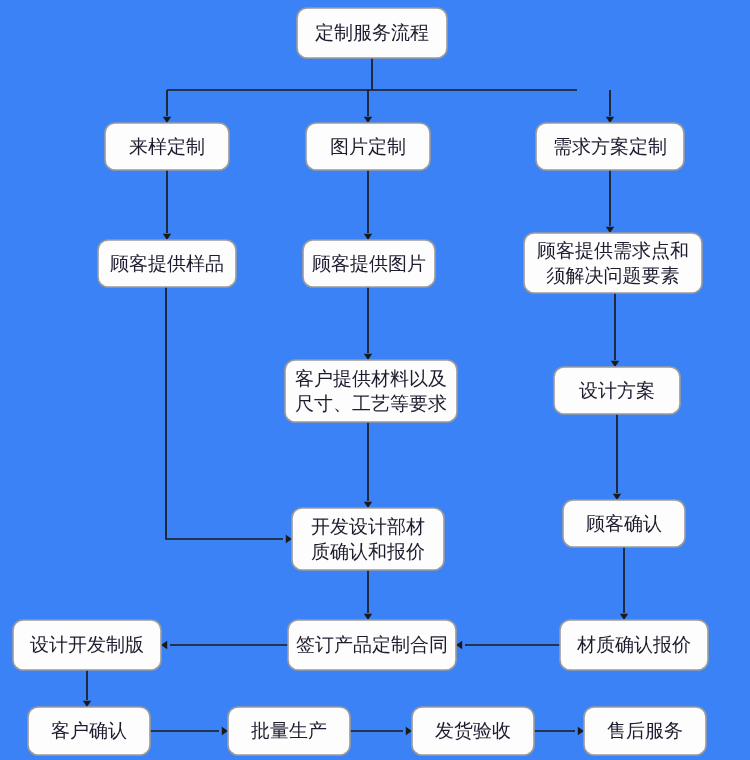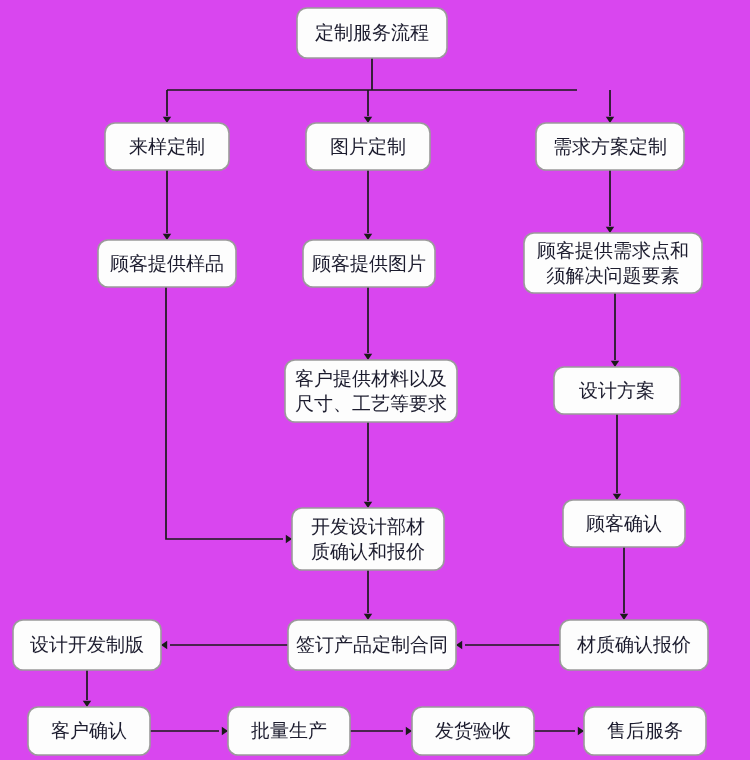--- a/index.html
+++ b/index.html
@@ -4,21 +4,21 @@
 <style>
   html, body {
     margin: 0;
     padding: 0;
     background: #ffffff;
   }
   #canvas-wrap {
     position: relative;
     width: 750px;
     height: 760px;
-    background: #d946ef;
+    background: #3b82f6;
     overflow: hidden;
     font-family: "DejaVu Sans", "Liberation Sans", sans-serif;
   }
   svg.flow {
     position: absolute;
     top: 0;
     left: 0;
     width: 750px;
     height: 760px;
   }

